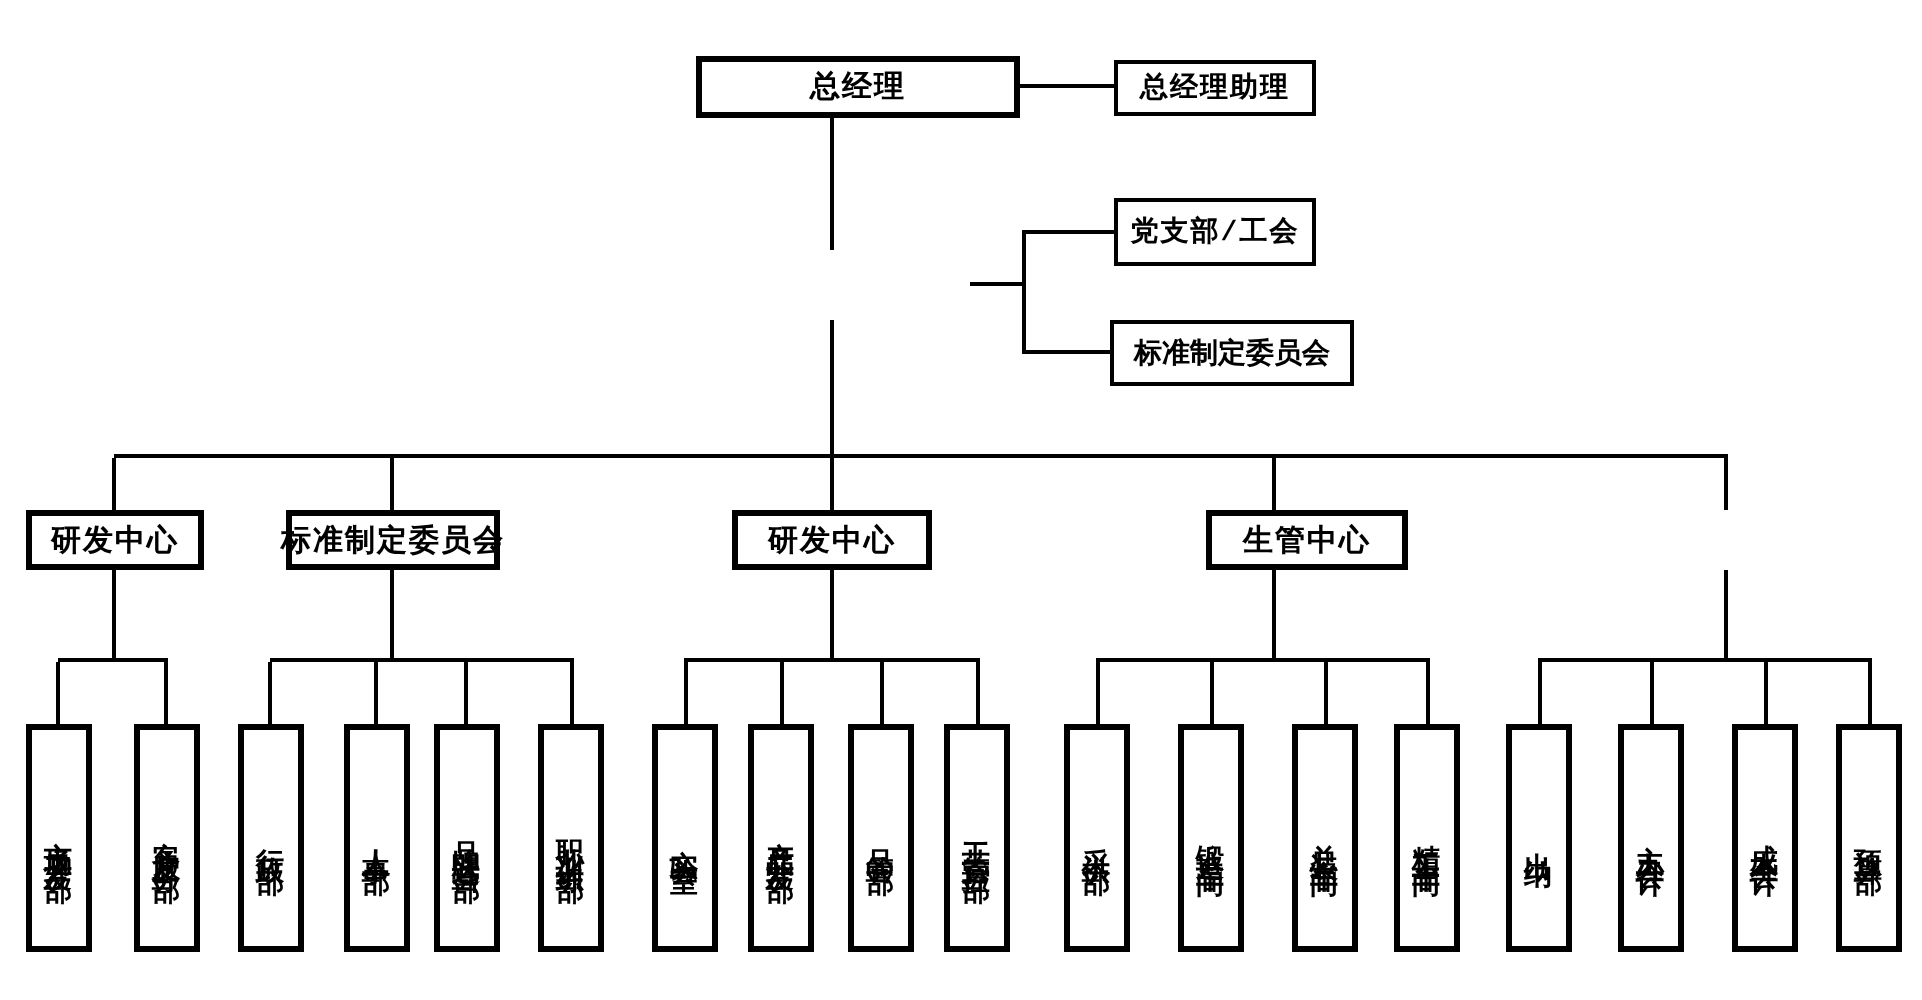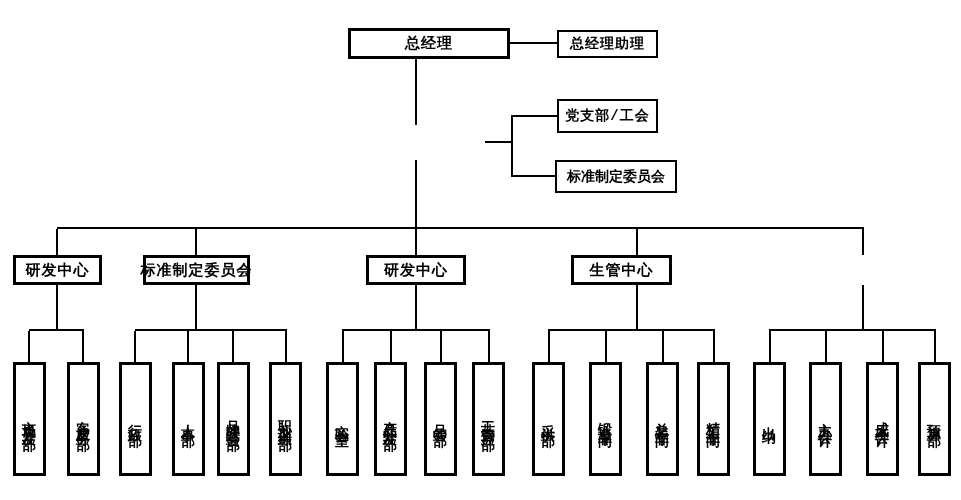--- a/index.html
+++ b/index.html
@@ -107,21 +107,21 @@
   <div class="vline" style="left:934px; top:331px; height:31px;"></div>
 
   <div class="box" style="left:348px; top:28px; width:162px; height:31px;">总经理</div>
   <div class="box thin" style="left:557px; top:30px; width:101px; height:28px;">总经理助理</div>
   <div class="box thin" style="left:557px; top:99px; width:101px; height:34px;font-family:Liberation Mono, monospace;">党支部/工会</div>
   <div class="box thin" style="left:555px; top:160px; width:122px; height:33px; letter-spacing:0;">标准制定委员会</div>
 
   <div class="box" style="left:13px; top:255px; width:89px; height:30px;">研发中心</div>
   <div class="box" style="left:143px; top:255px; width:107px; height:30px;">标准制定委员会</div>
   <div class="box" style="left:366px; top:255px; width:100px; height:30px;">研发中心</div>
-  <div class="box" style="left:571px; top:255px; width:101px; height:30px;">生管中心</div>
+  <div class="box" style="left:603px; top:255px; width:101px; height:30px;">生管中心</div>
 
   <div class="vbox" style="left:13px;">市场开发部</div>
   <div class="vbox" style="left:67px;">客户服务部</div>
 
   <div class="vbox" style="left:119px;">行政部</div>
   <div class="vbox" style="left:172px;">人事部</div>
   <div class="vbox" style="left:217px;">品牌运营部</div>
   <div class="vbox" style="left:269px;">职业训练部</div>
 
   <div class="vbox" style="left:326px;">实验室</div>

